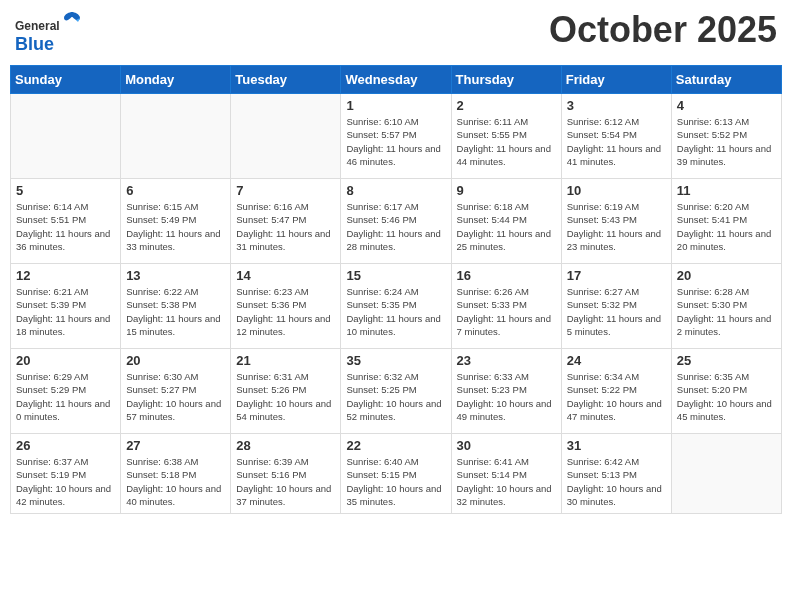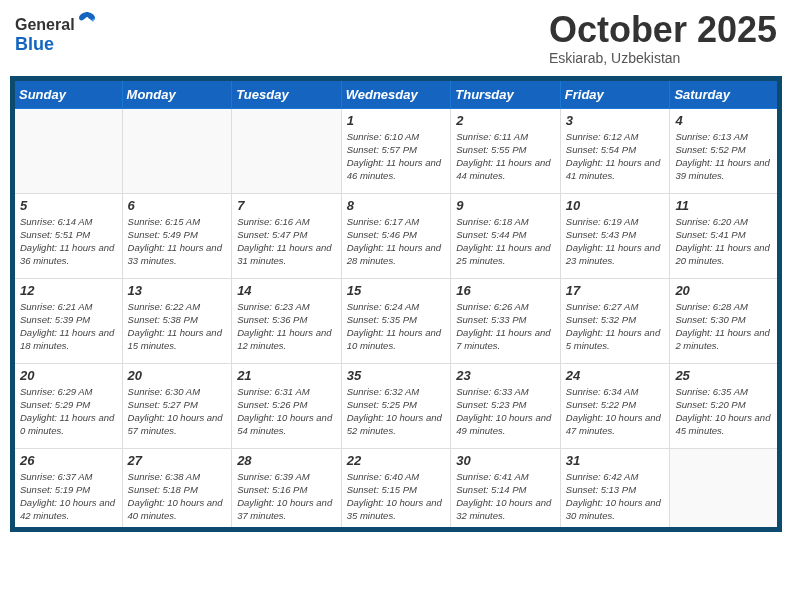--- a/index.html
+++ b/index.html
@@ -15,21 +15,21 @@
       justify-content: space-between;
       align-items: flex-start;
       margin-bottom: 10px;
       padding: 0 5px;
     }
     .logo {
       display: flex;
       align-items: center;
     }
     .logo-text-general {
-      font-size: 16px;
+      font-size: 12px;
       font-weight: bold;
       color: #333;
     }
     .logo-text-blue {
       font-size: 18px;
       font-weight: bold;
       color: #1565C0;
       margin-top: 44px;
     }
     .logo-icon {
@@ -46,22 +46,21 @@
       color: #333;
       line-height: 1.1;
     }
     .location {
       font-size: 14px;
       color: #555;
     }
     .calendar {
       width: 100%;
       border-collapse: collapse;
-      border: 5px solid #0c4a6e;
-      font-style: italic;
+      border: 1px solid #0c4a6e;
     }
     .calendar th {
       background-color: #1565C0;
       color: #fff;
       font-size: 13px;
       font-weight: bold;
       padding: 6px 4px;
       text-align: left;
       border: 1px solid #1a78d4;
     }
@@ -101,21 +100,20 @@
     <div>
       <span class="logo-text-general">General</span><svg class="logo-icon" viewBox="0 0 20 20">
           <path d="M10 2 C12 2, 18 4, 18 8 C18 10, 16 11, 14 10 C12 9, 11 7, 10 7 C9 7, 8 9, 6 10 C4 11, 2 10, 2 8 C2 4, 8 2, 10 2Z" fill="#1565C0"></path>
           <path d="M14 10 L18 8 L16 12Z" fill="#42A5F5"></path>
         </svg><br>
       <span class="logo-text-blue">Blue</span>
     </div>
   </div>
   <div class="title-section">
     <div class="month-title">October 2025</div>
-    <div class="location">Eskiarab, Uzbekistan</div>
   </div>
 </div>
 
 <table class="calendar">
   <thead>
     <tr>
     <th>Sunday</th>
         <th>Monday</th>
         <th>Tuesday</th>
         <th>Wednesday</th>

